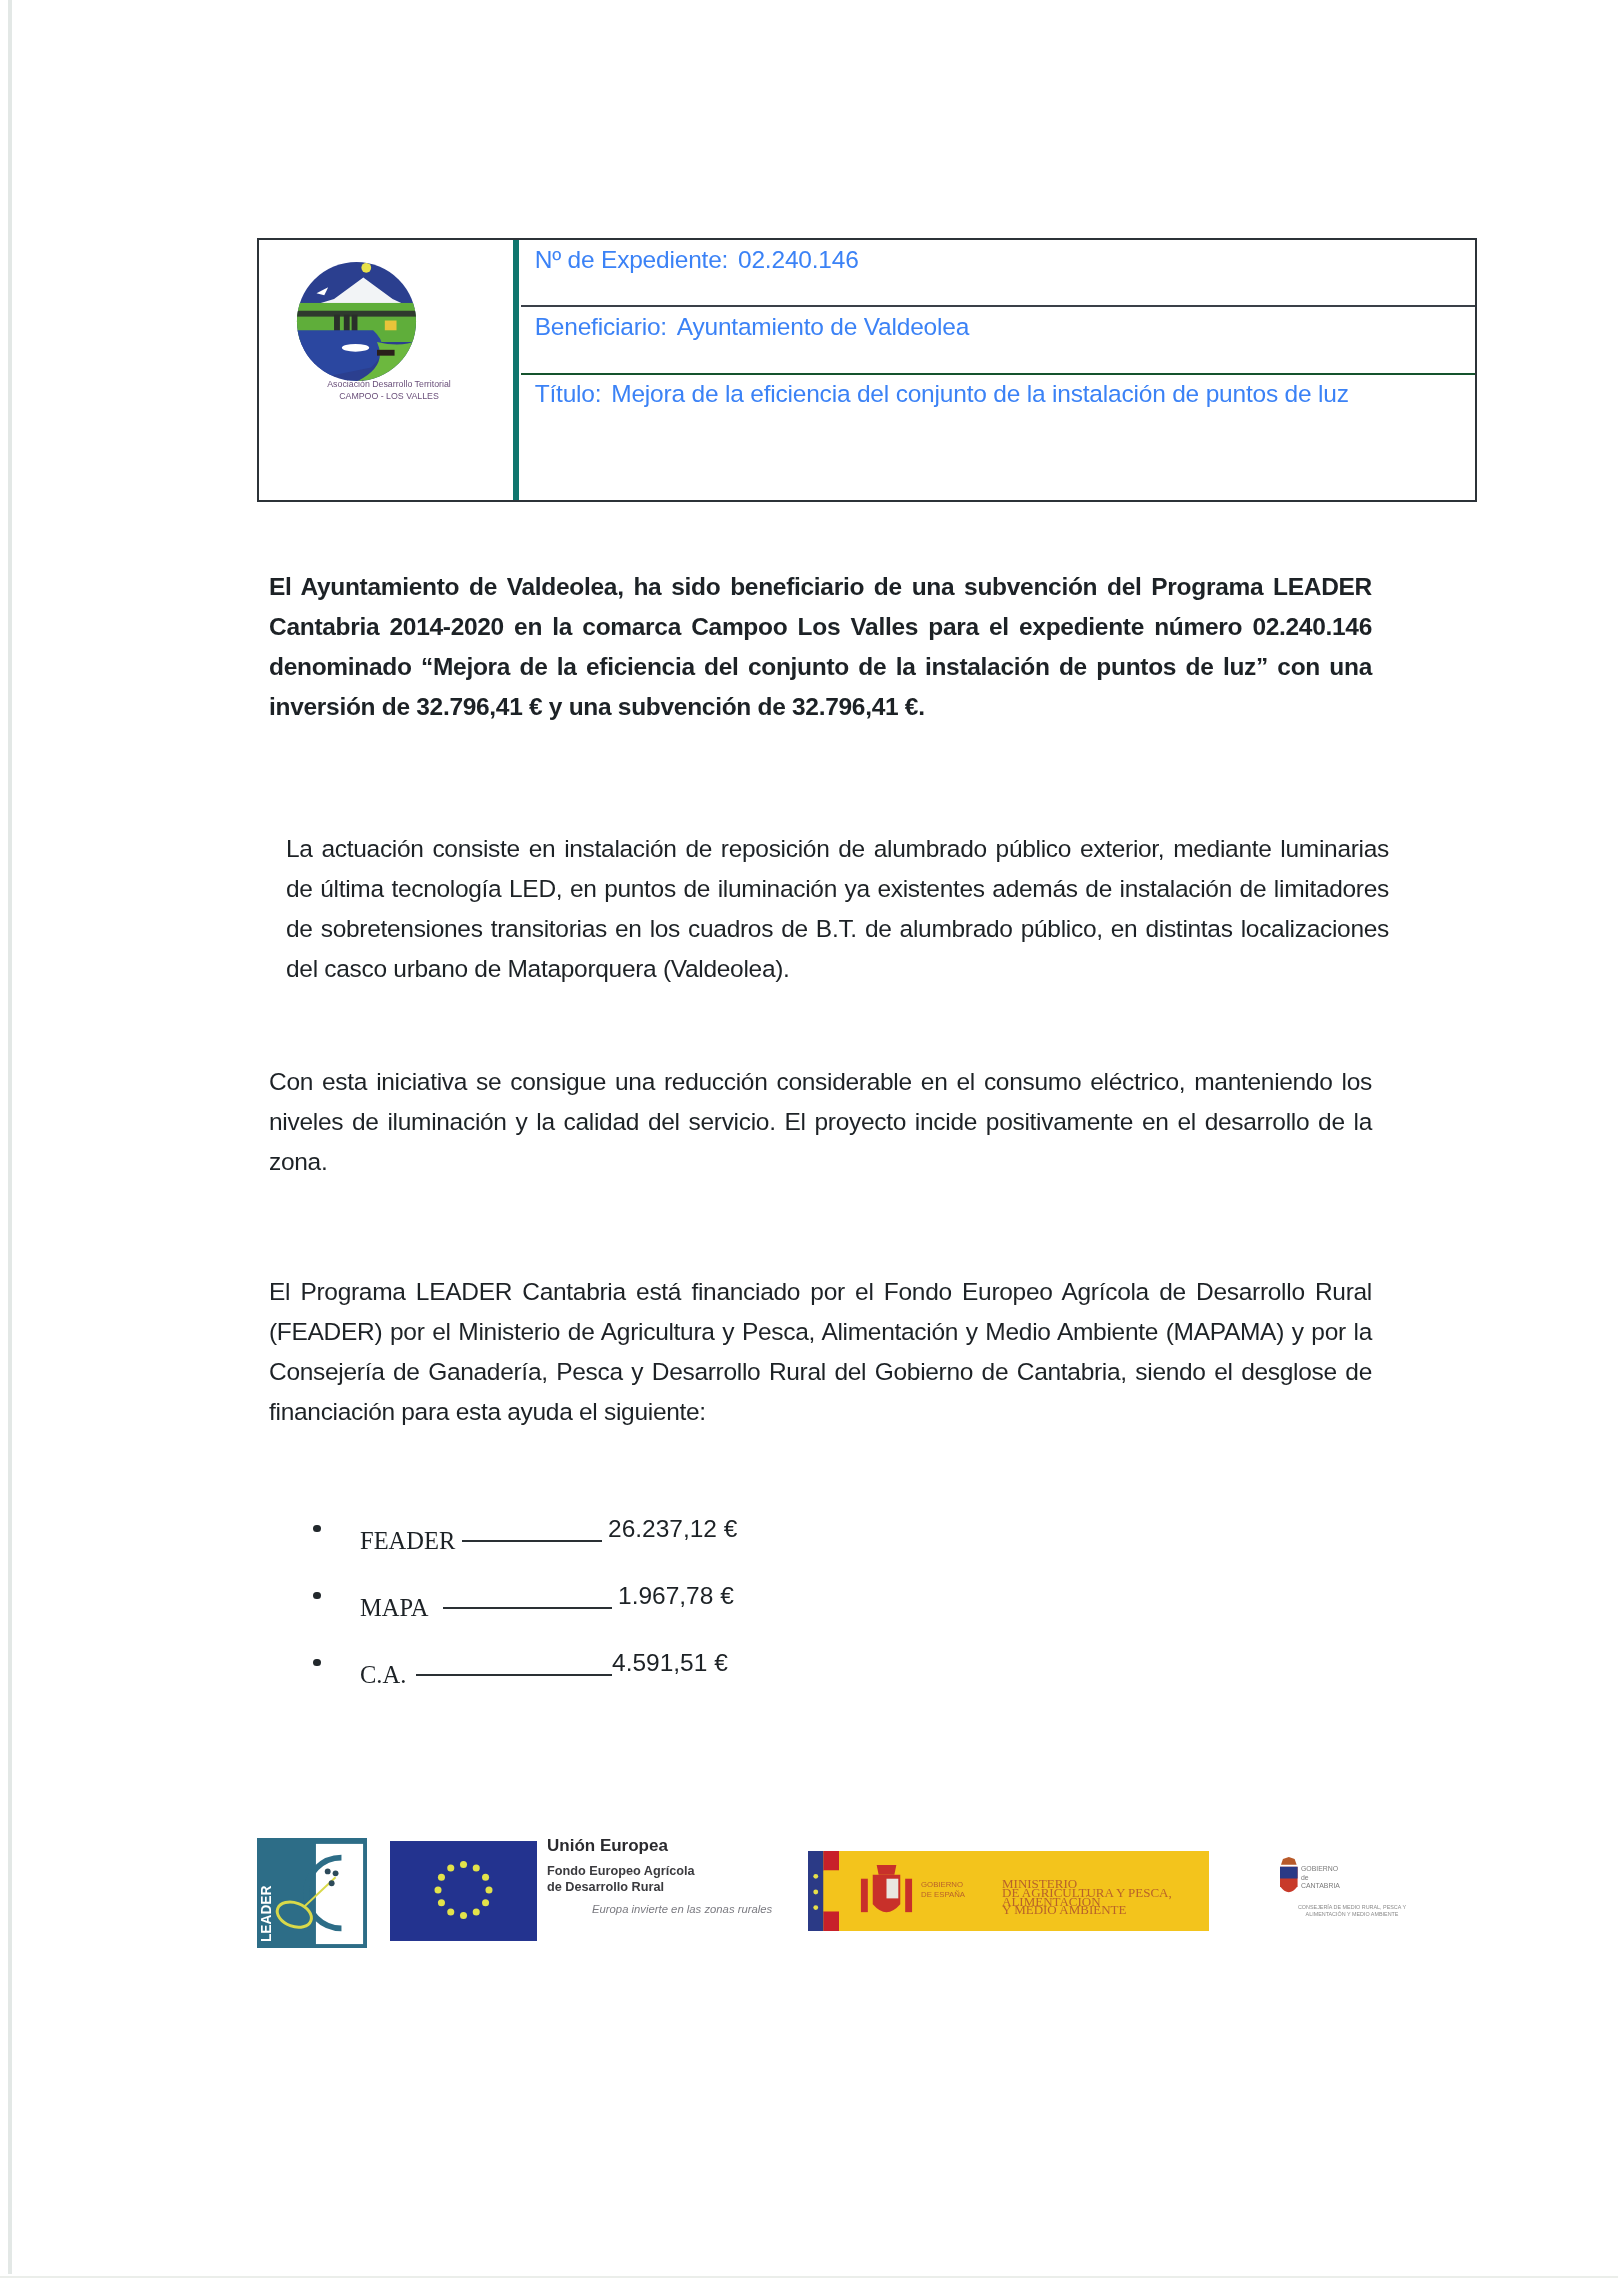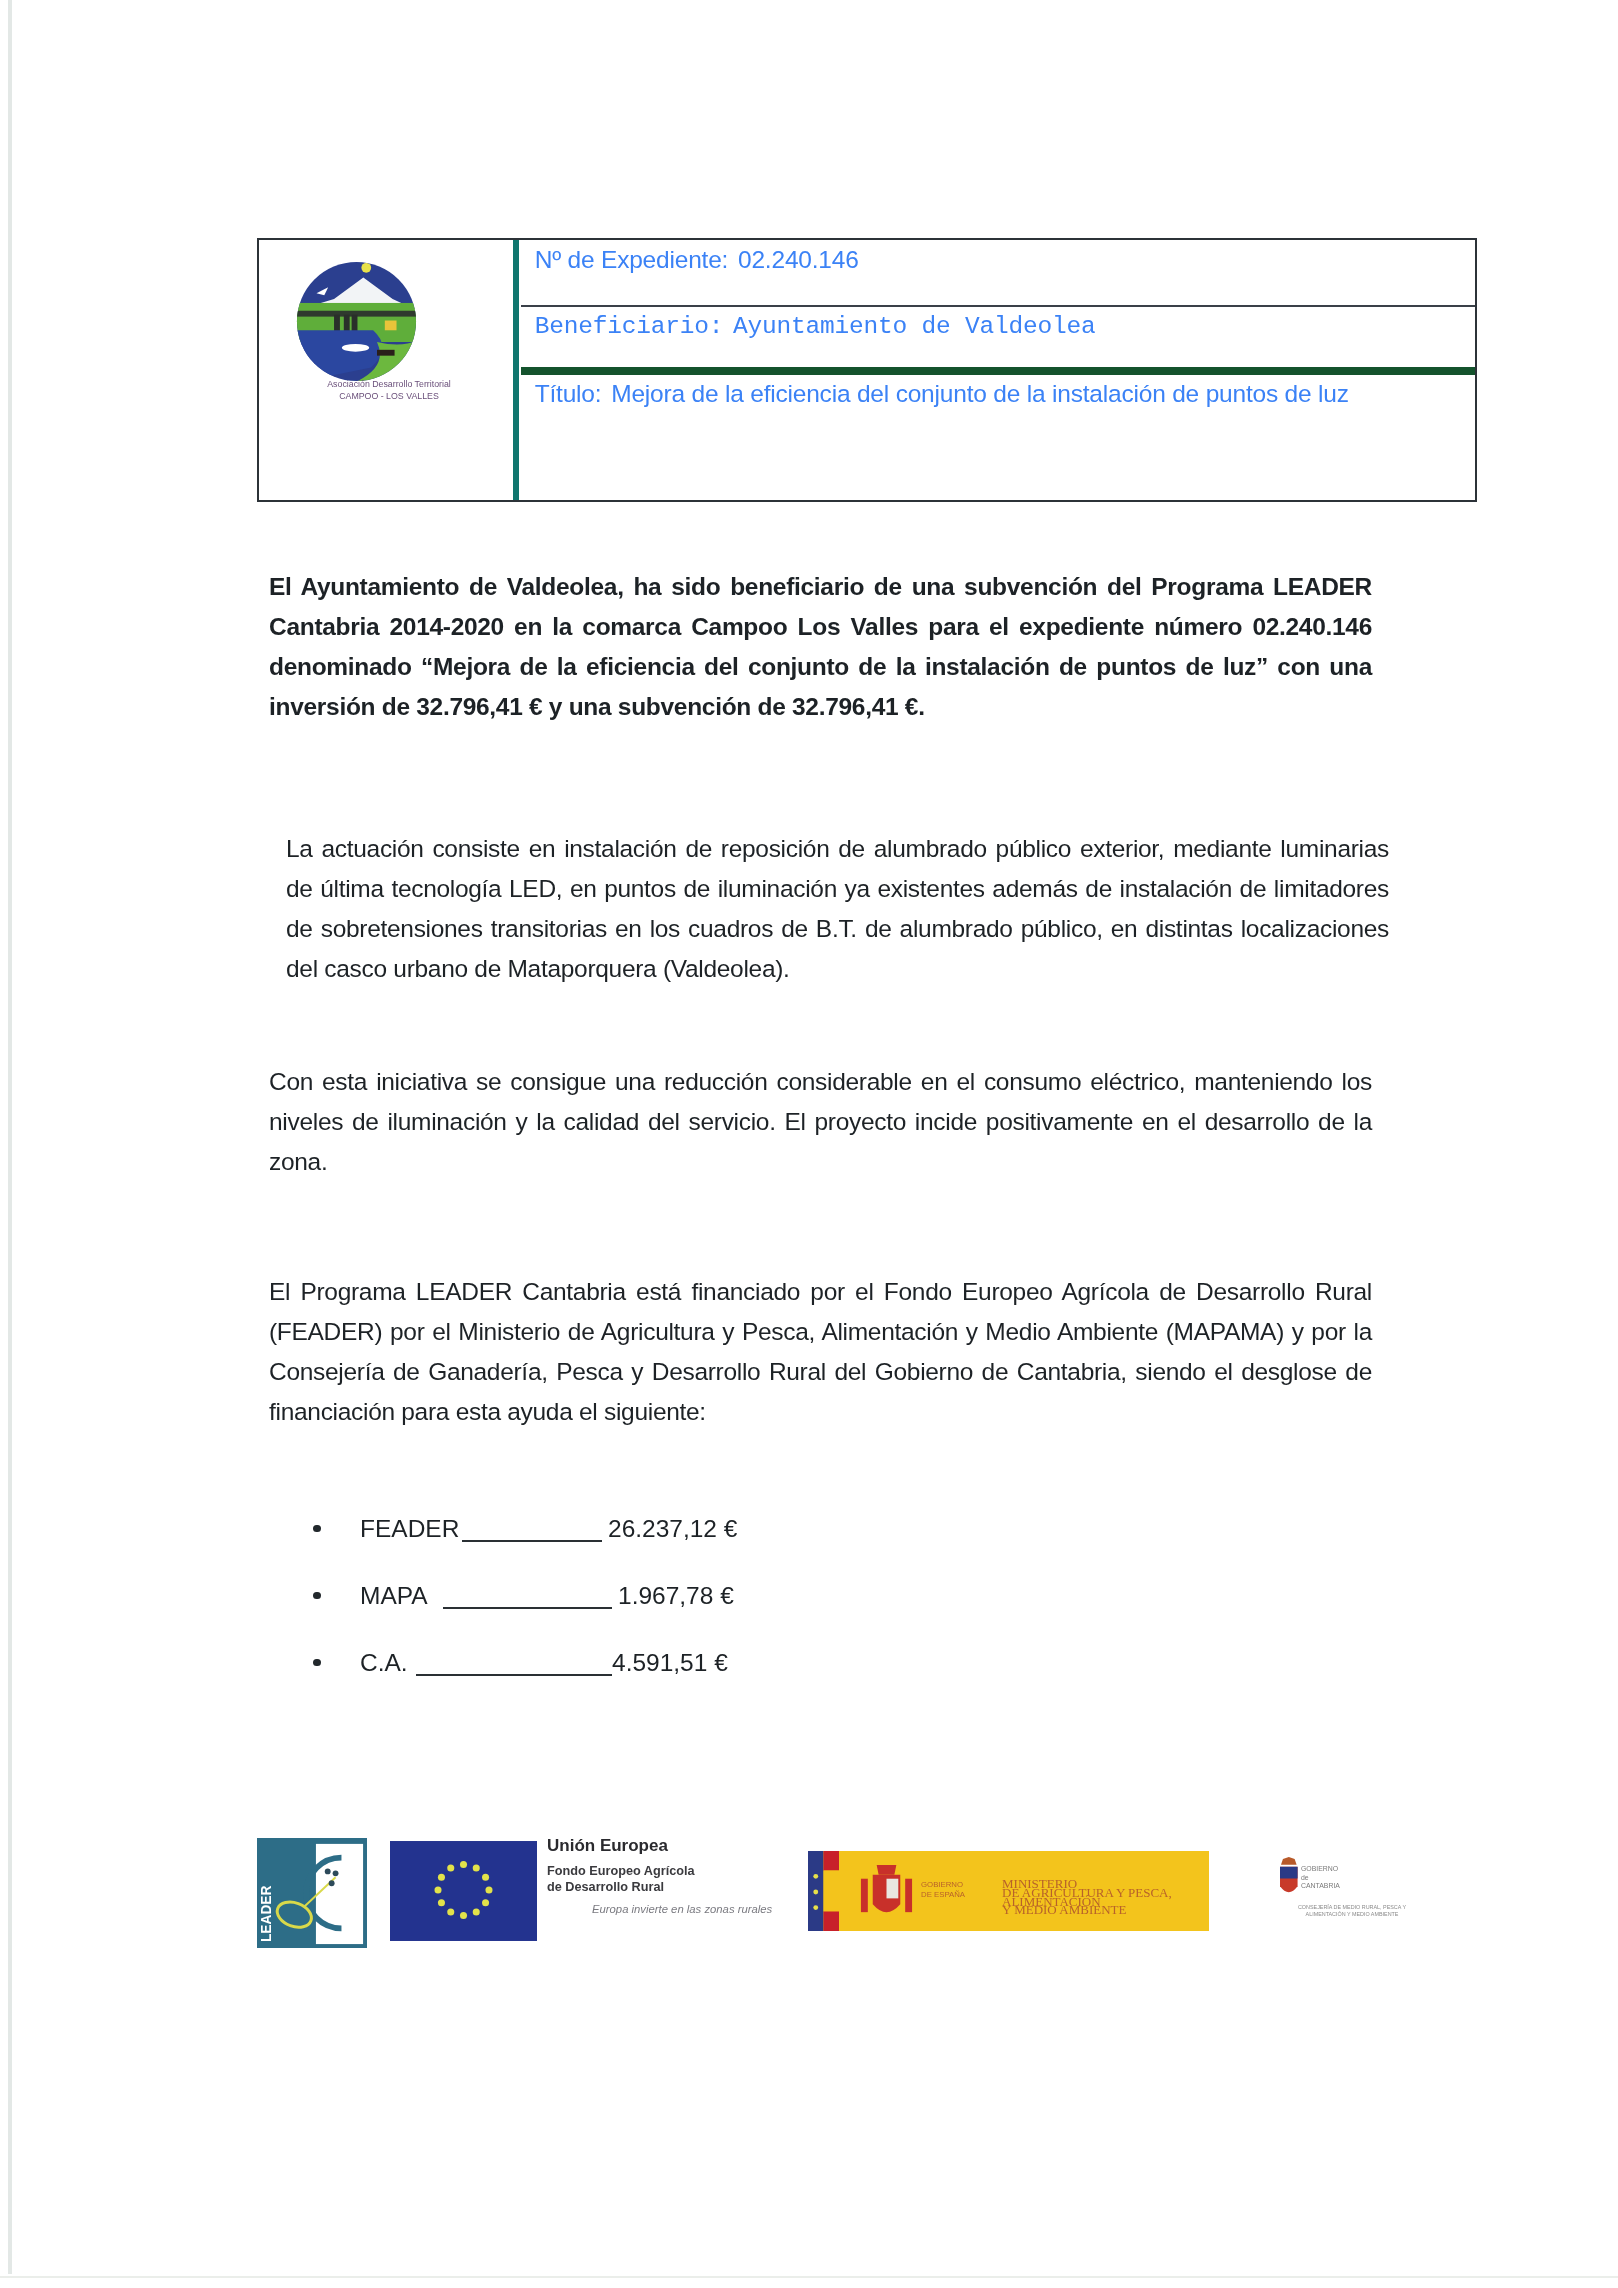--- a/index.html
+++ b/index.html
@@ -13,41 +13,41 @@
 
   
   .hdr { position: absolute; left: 257px; top: 238px; width: 1220px; height: 264px;
          border: 2px solid #2c3238; box-sizing: border-box; }
   .hdr .logo-cell { position: absolute; left: 0; top: 0; width: 260px; height: 100%;
          border-right: 6px solid #0f766e; box-sizing: border-box; }
   .hdr .row { position: absolute; left: 262px; right: 0; box-sizing: border-box;
          font-size: 24.5px; padding-left: 13.7px; padding-top: 5.9px; color: #3b82f6;
          font-family: "Liberation Sans", sans-serif; letter-spacing: -0.2px; }
   .hdr .r1 { top: 0; height: 67px; border-bottom: 2px solid #3a4048; }
-  .hdr .r2 { top: 67px; height: 68px; border-bottom: 8px solid #14532d; font-family: Liberation Mono, monospace; }
+  .hdr .r2 { top: 67px; height: 68px; border-bottom: 2px solid #14532d; }
   .hdr .r3 { top: 134px; bottom: 0; }
   .hdr .row .lbl { margin-right: 9.8px; }
 
   .logo-circle { position: absolute; left: 36px; top: 19.6px; width: 123px; height: 123px; }
   .logo-caption { position: absolute; left: 0; width: 260px; top: 139px; text-align: center;
         font-size: 8.8px; line-height: 11.8px; color: #6a4f7a; font-family: "Liberation Sans", sans-serif; }
 
   
   .para { position: absolute; left: 269px; width: 1103px; font-size: 24.5px; line-height: 40px;
           text-align: justify; color: #1d2226; letter-spacing: -0.3px; }
   .p1 { top: 567px; font-weight: bold; }
   .p2 { top: 812px; }
   .p3 { top: 1062px; }
   .p4 { top: 1272px; }
 
   
   .fund-list { position: absolute; left: 304px; top: 1509px; margin: 0; padding: 0; list-style: none; }
   .fund-item { position: relative; height: 67px; font-size: 24.5px; line-height: 39px; }
   .fund-item .dot { position: absolute; left: 8.8px; top: 15.7px; width: 7.8px; height: 7.8px; border-radius: 50%; background: #22282c; }
-  .fund-item .name { position: absolute; left: 56px; top: 0; }
+  .fund-item .name { position: absolute; left: 56px; top: 12px; font-family: Liberation Serif, serif; }
   .fund-item .line { position: absolute; top: 31px; height: 2px; background: #2a3034; }
   .fund-item .amount { position: absolute; top: 0; white-space: nowrap; }
 
   
   .leader-logo { position: absolute; left: 257px; top: 1838px; width: 110px; height: 110px; }
   .eu-flag { position: absolute; left: 390px; top: 1841px; width: 147px; height: 100px; }
   .eu-text { position: absolute; left: 547px; top: 1836px; width: 255px; }
   .eu-title { font-size: 17px; font-weight: bold; color: #2a2a2e; }
   .eu-sub { font-size: 12.7px; font-weight: bold; color: #3a3a3e; line-height: 15.7px; margin-top: 7.8px; }
   .eu-slogan { font-size: 11.3px; font-style: italic; color: #7a7a80; margin-top: 7.8px; margin-left: 45px; }

